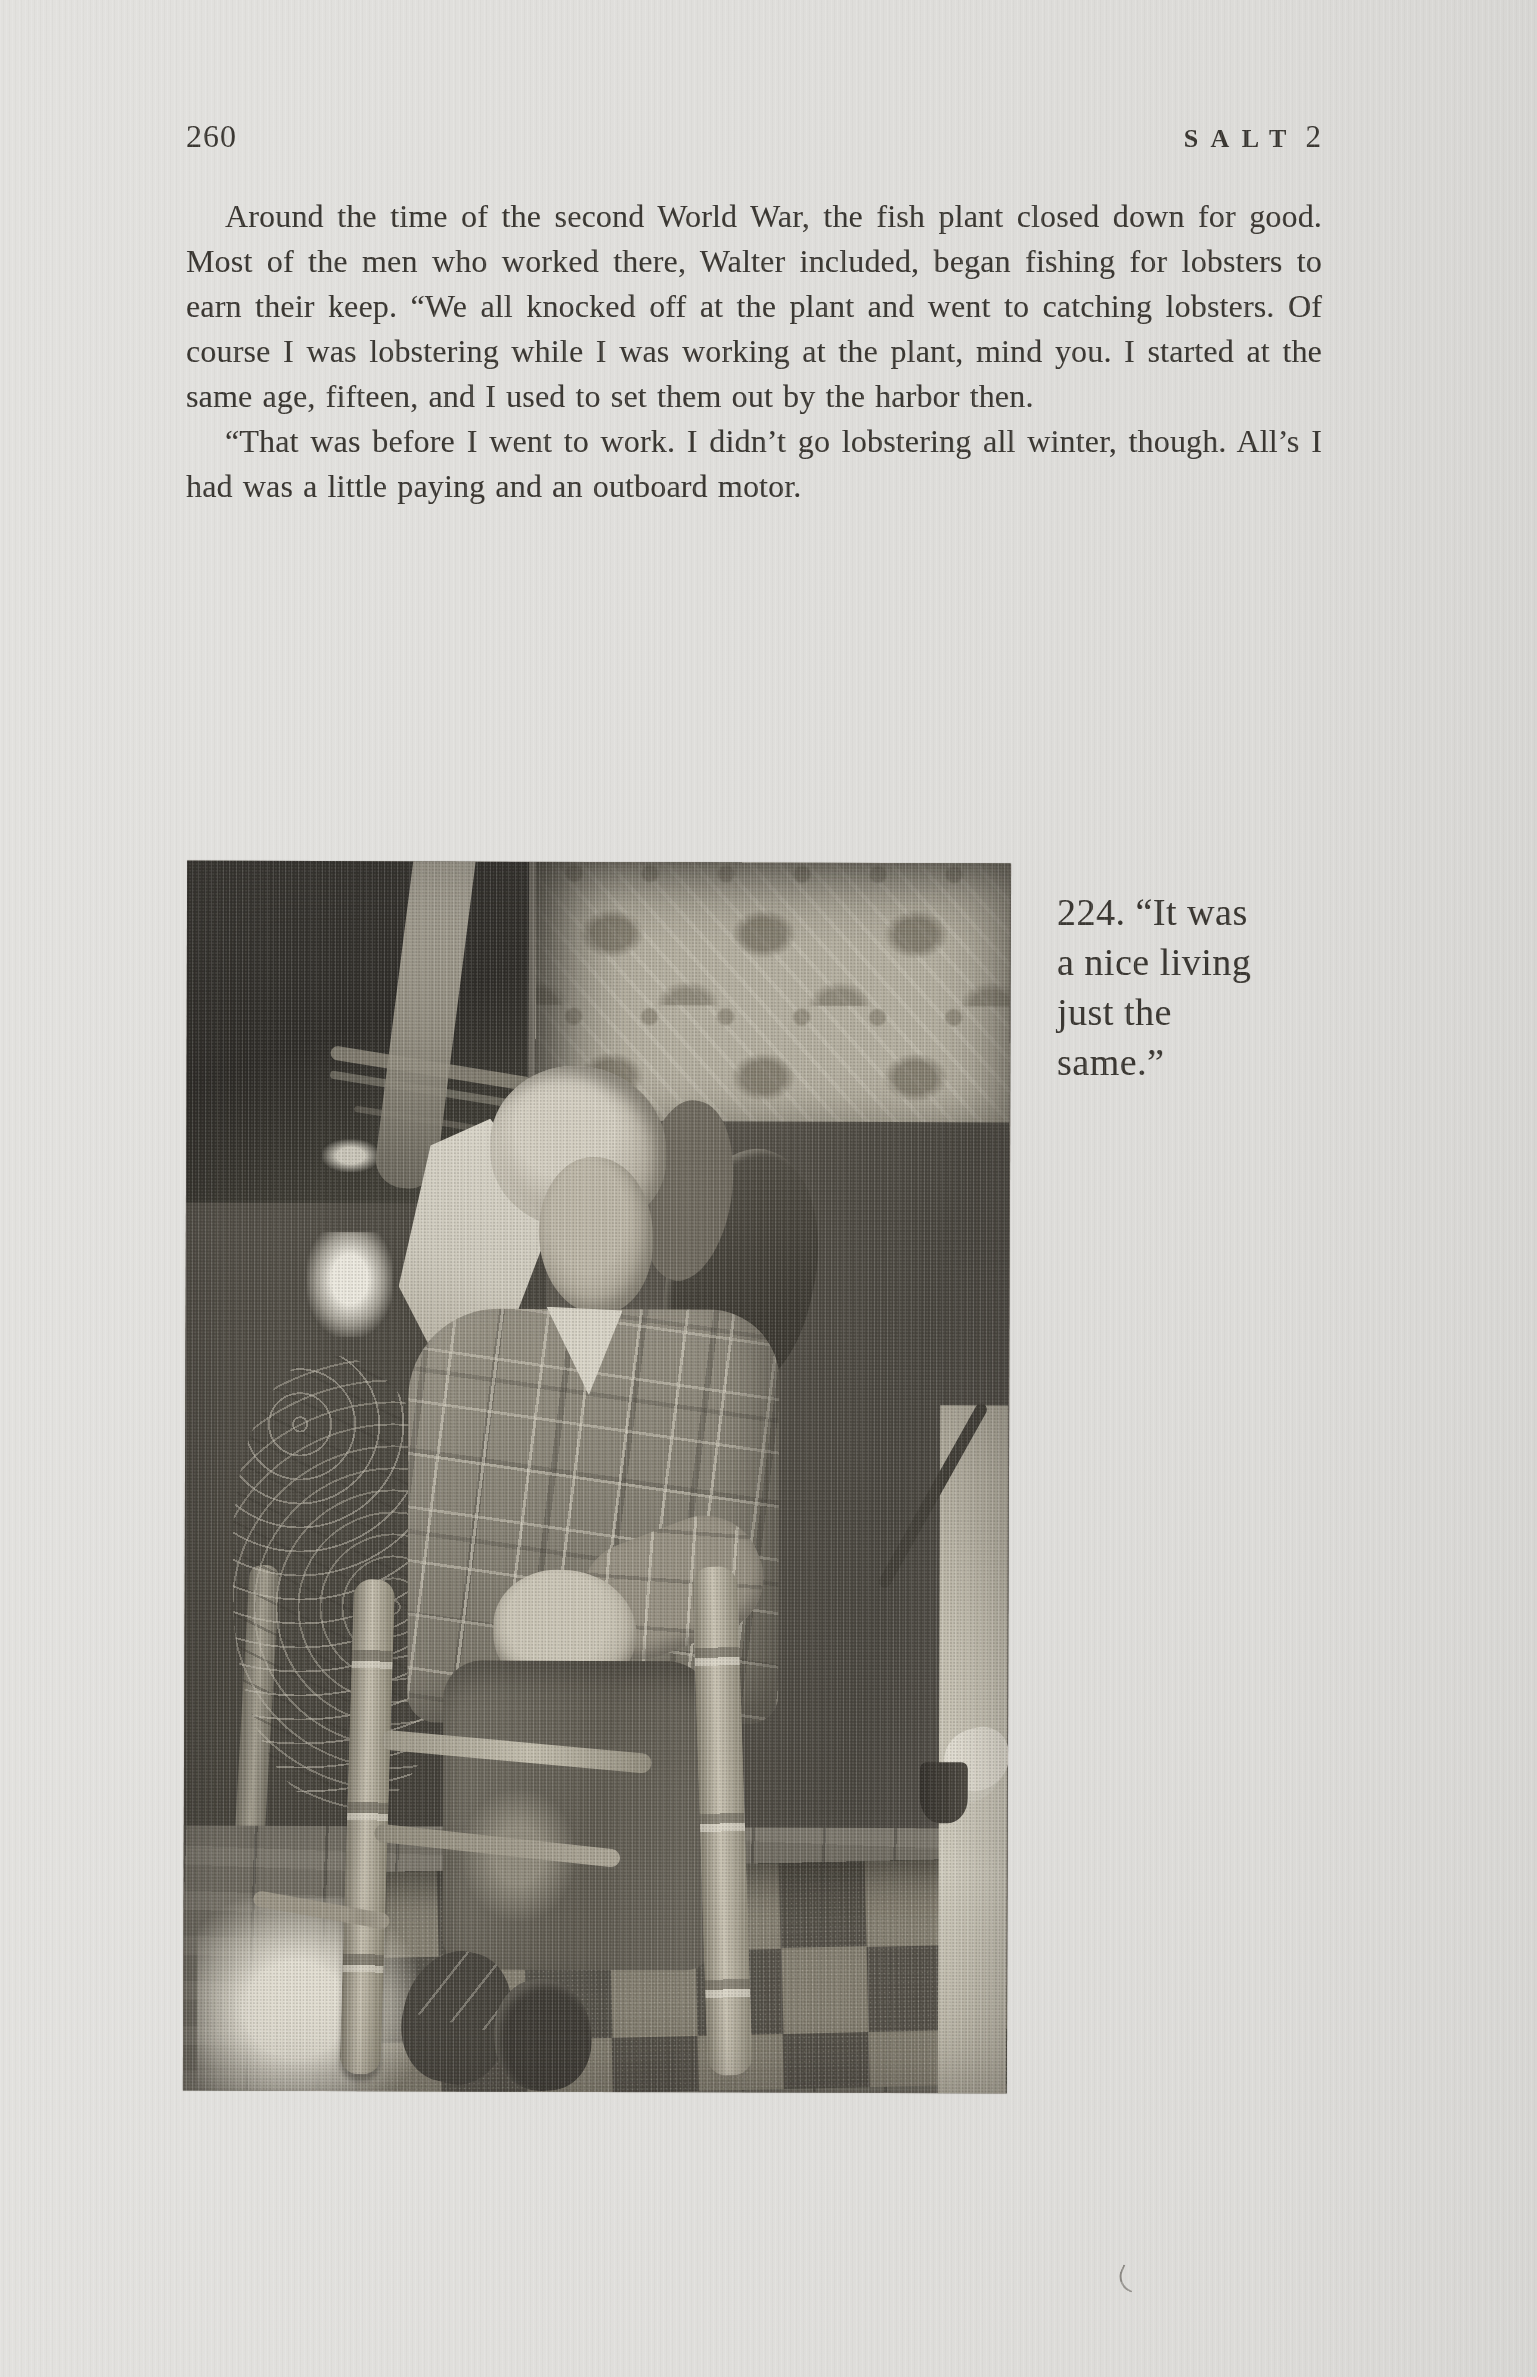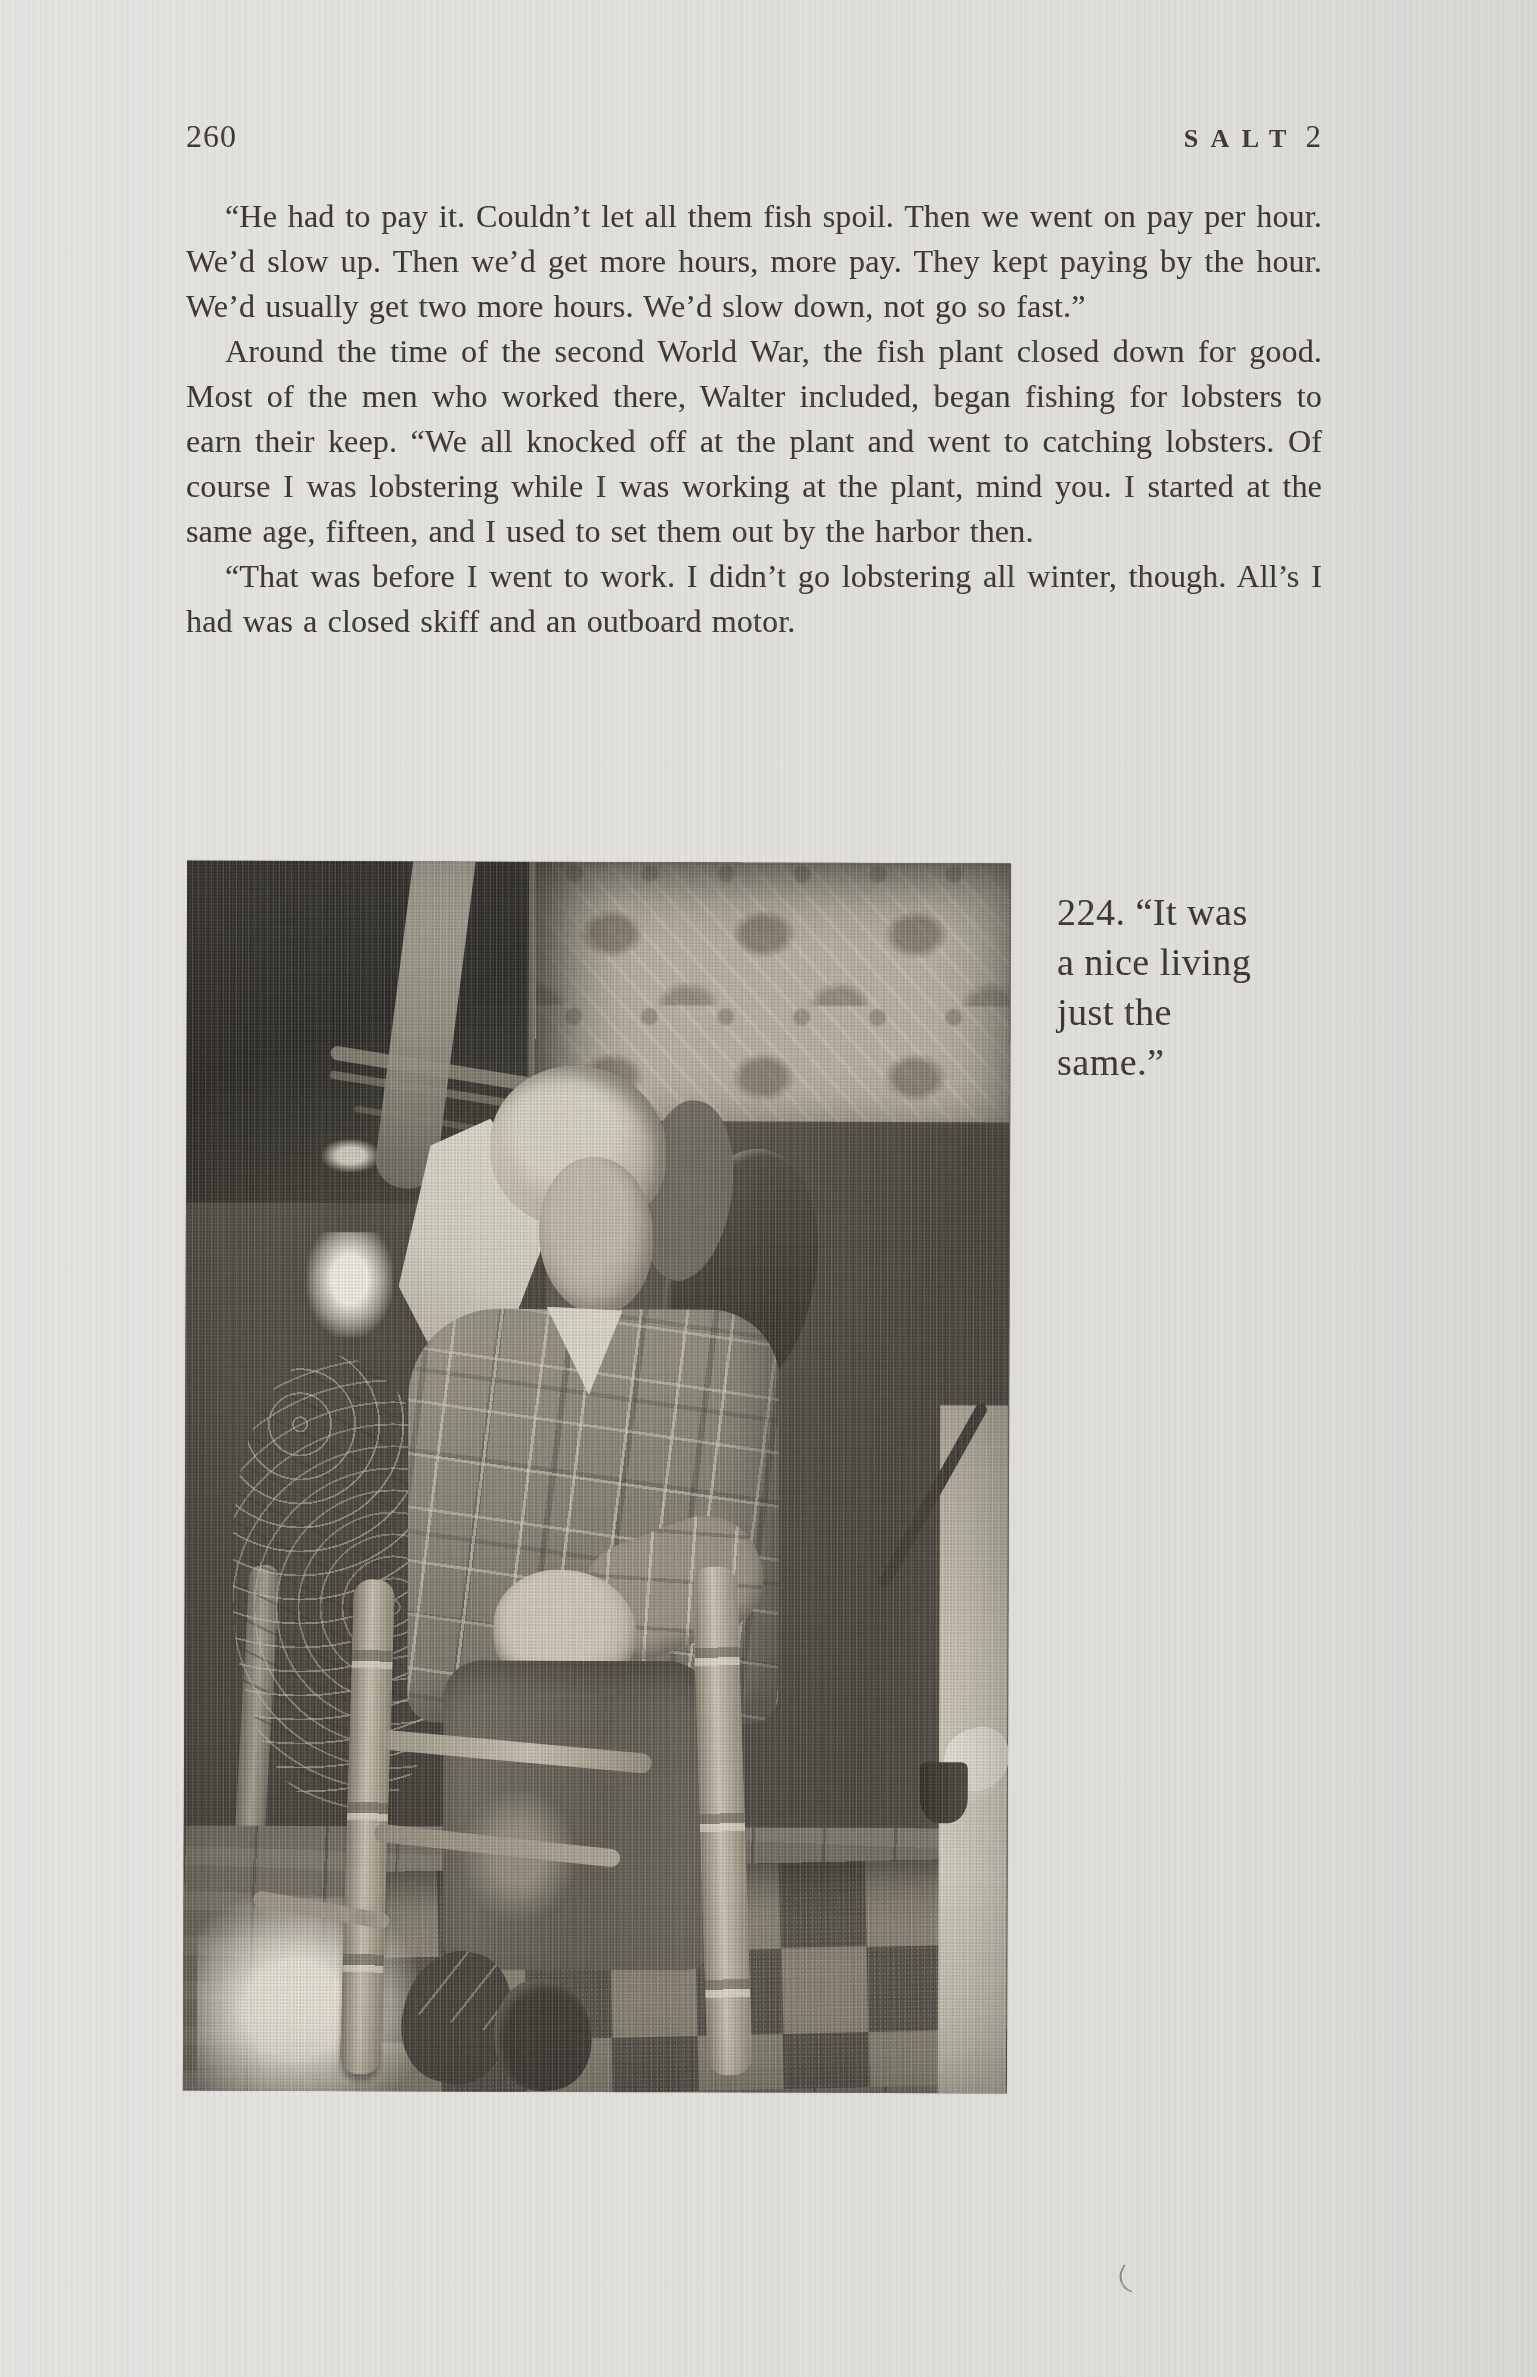--- a/index.html
+++ b/index.html
@@ -194,23 +194,22 @@
 
   <header class="pagehead">
     <span class="folio">260</span>
     <span class="running-title">
       <span class="rt-word">SALT</span>
       <span class="rt-num">2</span>
     </span>
   </header>
 
   <main class="bodytext">
-    <p>“He had to pay it. Couldn’t let all them fish spoil. Then we went on pay per hour. We’d slow up. Then we’d get more hours, more pay. They kept paying by the hour. We’d usually get two more hours. We’d slow down, not go so fast.”</p>
     <p>Around the time of the second World War, the fish plant closed down for good. Most of the men who worked there, Walter included, began fishing for lobsters to earn their keep. “We all knocked off at the plant and went to catching lobsters. Of course I was lobstering while I was working at the plant, mind you. I started at the same age, fifteen, and I used to set them out by the harbor then.</p>
-    <p>“That was before I went to work. I didn’t go lobstering all winter, though. All’s I had was a closed skiff and an outboard motor.</p>
+    <p>“That was before I went to work. I didn’t go lobstering all winter, though. All’s I had was a little paying and an outboard motor.</p>
   </main>
 
   <figure style="margin:0">
     <div class="photo" role="img" aria-label="Black-and-white photograph: elderly man in a plaid shirt seated in a wooden chair before patterned wallpaper, a fishing net draped at his side and a patchwork rug on the floor">
       <div class="ph-wallpaper"></div>
       <div class="ph-wainscot"></div>
       <div class="ph-furniture"></div>
       <div class="ph-streak1"></div>
       <div class="ph-streak2"></div>
       <div class="ph-pale-streak"></div>

